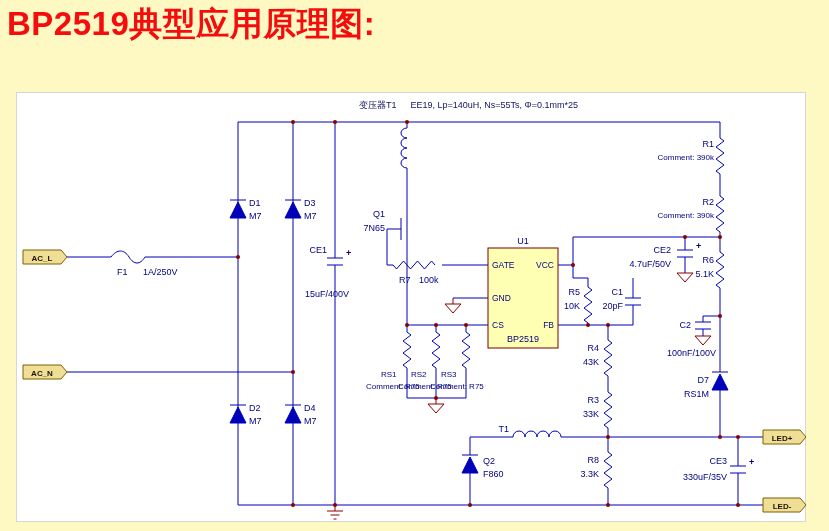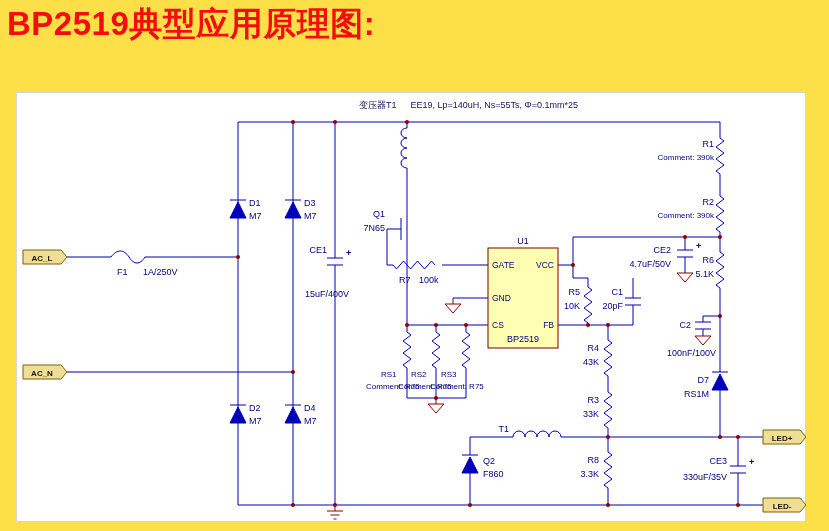--- a/index.html
+++ b/index.html
@@ -1,17 +1,17 @@
 <!DOCTYPE html>
 <html><head>
 <meta charset="utf-8">
 <style>
   html,body { margin:0; padding:0; background:#ffffff; }
   .page {
-    position:relative; width:829px; height:531px; background:#fde047;
+    position:relative; width:829px; height:531px; background:#fef9c3;
     font-family:"Liberation Sans", sans-serif; overflow:hidden;
   }
   .title {
     position:absolute; left:7px; top:2px; margin:0;
     font-size:33px; font-weight:700; color:#f50d0d; letter-spacing:0.5px;
     font-family:"Liberation Sans", sans-serif;
   }
   .frame { position:absolute; left:16px; top:92px; }
   svg text { font-family:"Liberation Sans", sans-serif; }
   .t  { font-size:9px; fill:#000080; }

